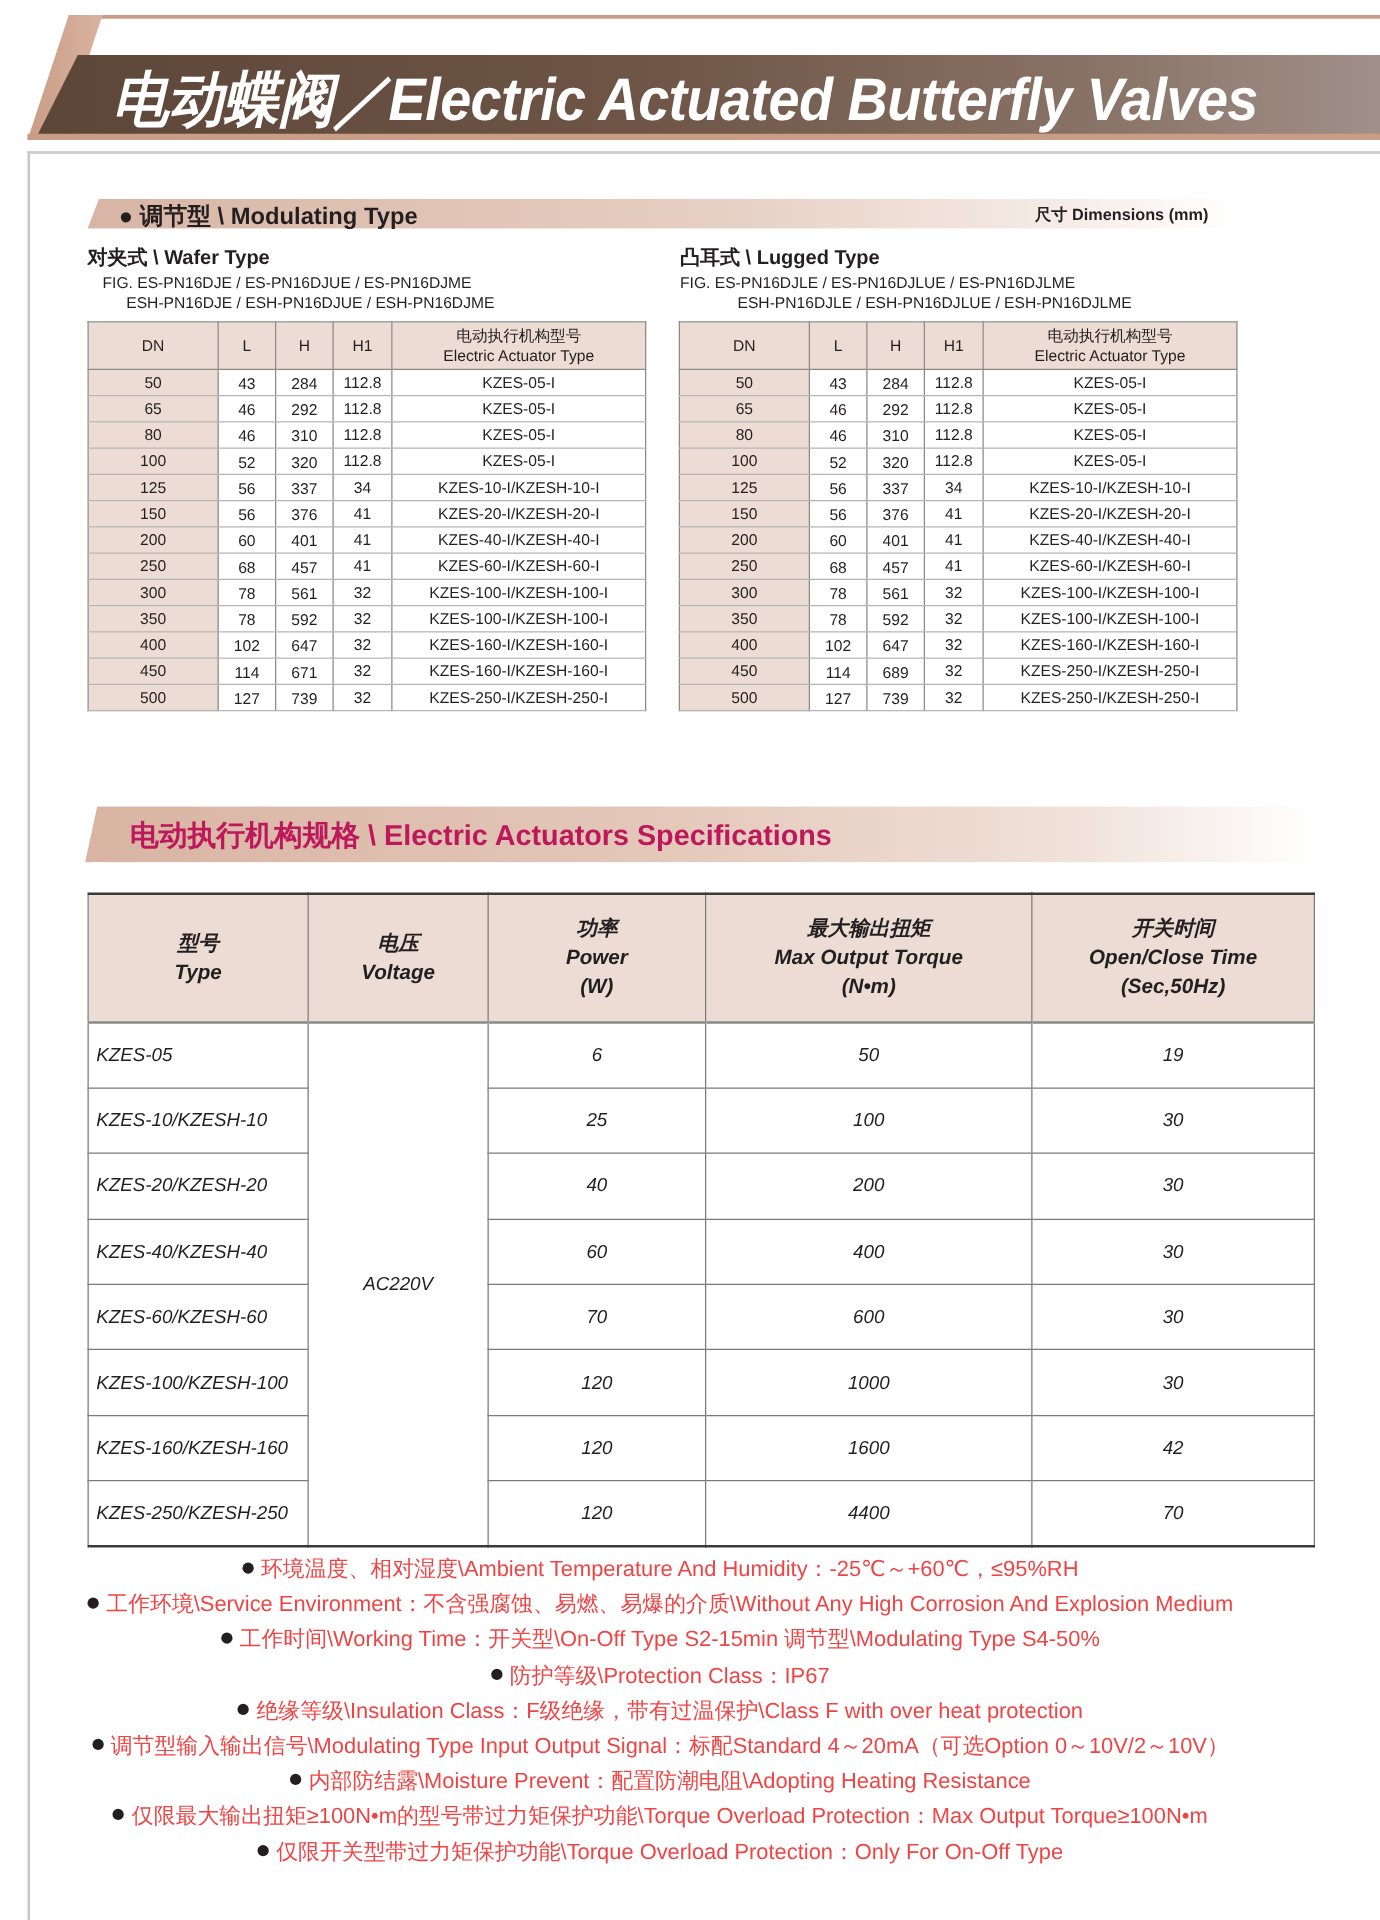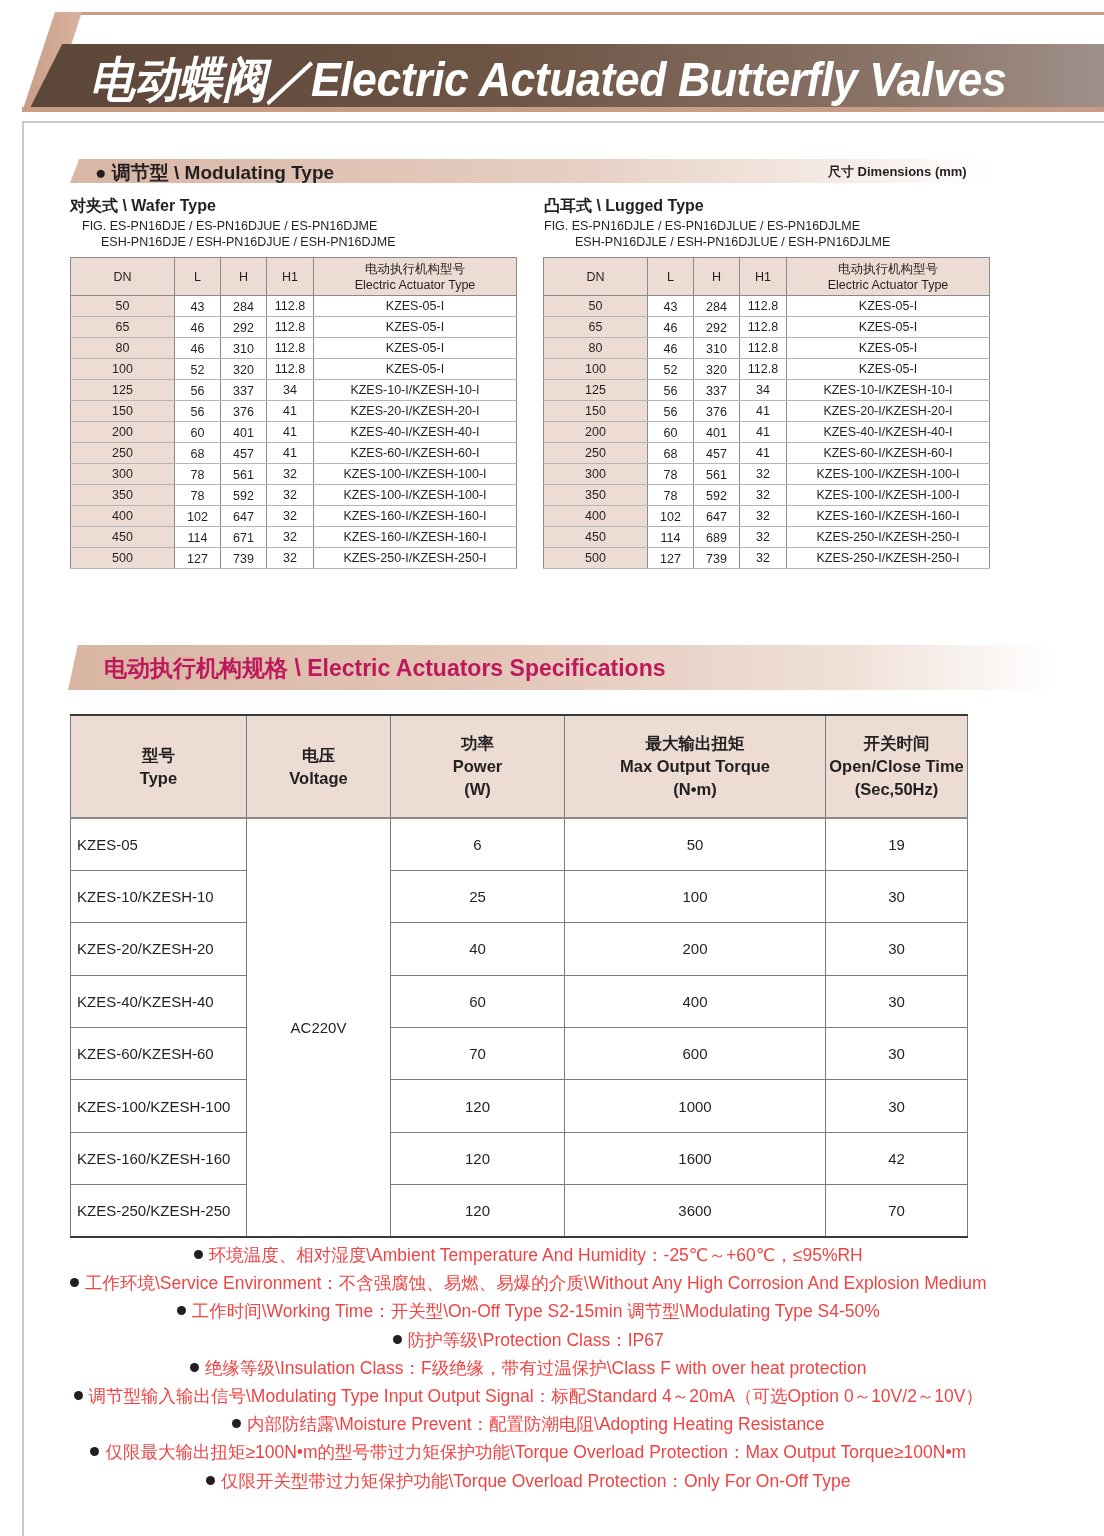--- a/index.html
+++ b/index.html
@@ -38,22 +38,22 @@
     border-bottom: 1px solid #b5b5b5; text-align: center; padding: 0; line-height: 17px; }
   .dim-table td.dn { background: #ecdcd3; }
   .dim-table td.lowered { padding-top: 3px; }
 
   
   .spec-bar { position: absolute; left: 68px; top: 645px; width: 985px; height: 45px;
     background: linear-gradient(90deg, #d9b4a2 0%, #e3c7b8 45%, #f0e1d9 80%, #ffffff 100%);
     clip-path: polygon(1% 0, 100% 0, 100% 100%, 0 100%); }
   .spec-title { position: absolute; left: 104px; top: 653px; font-size: 23px; font-weight: bold; color: #be185d; white-space: nowrap; }
 
-  .spec-table { position: absolute; left: 70px; top: 714px; width: 898px; font-size: 15px; color: #231f20;
-    border-top: 2px solid #3a3a3a; border-bottom: 2px solid #3a3a3a; border-left: 1.5px solid #555; border-right: 1.5px solid #555; }
+  .spec-table { position: absolute; left: 70px; top: 714px; width: 982px; font-size: 15px; color: #231f20;
+    border-top: 2px solid #3a3a3a; border-bottom: 2px solid #3a3a3a; border-left: 1.5px solid #555; border-right: 1.5px solid #555; font-style: italic; }
   .spec-table th { background: #ecdcd3; height: 103px; font-weight: bold; font-size: 16.5px; line-height: 23px;
     border-left: 1px solid #7a7a7a; border-right: 1px solid #7a7a7a; border-bottom: 2px solid #8a8a8a; text-align: center; }
   .spec-table td { height: 52.4px; border: 1px solid #7a7a7a; text-align: center; }
   .spec-table td.type { text-align: left; padding-left: 6px; }
   .spec-table td.voltage { vertical-align: middle; }
 
   
   .notes { position: absolute; left: 70px; top: 1242px; list-style: none; font-size: 17.5px; color: #ef4444; text-align: center; }
   .notes li { height: 28.2px; line-height: 26px; white-space: nowrap; }
   .notes .bullet { display: inline-block; width: 9px; height: 9px; border-radius: 50%; background: #231f20; margin-right: 6px; vertical-align: 2px; }
@@ -184,21 +184,21 @@
         <td class="lowered">127</td>
         <td class="lowered">739</td>
         <td>32</td>
         <td>KZES-250-I/KZESH-250-I</td>
       </tr>
     </tbody>
 </table>
 
 <div class="sub-title" style="left:544px; top:196px;">凸耳式 \ Lugged Type</div>
 <div class="fig-line" style="left:544px; top:219px;">FIG. ES-PN16DJLE / ES-PN16DJLUE / ES-PN16DJLME</div>
-<div class="fig-line" style="left:575px; top:235px;">ESH-PN16DJLE / ESH-PN16DJLUE / ESH-PN16DJLME</div>
+<div class="fig-line" style="left:590px; top:235px;">ESH-PN16DJLE / ESH-PN16DJLUE / ESH-PN16DJLME</div>
 
 <table class="dim-table" id="lugged-table" style="left:543px; top:257px; width:447px;">
   <colgroup>
       <col style="width:104px">
       <col style="width:46px">
       <col style="width:46px">
       <col style="width:47px">
       <col>
     </colgroup>
   <thead>
@@ -365,21 +365,21 @@
       </tr>
       <tr>
         <td class="type">KZES-160/KZESH-160</td>
         <td>120</td>
         <td>1600</td>
         <td>42</td>
       </tr>
       <tr>
         <td class="type">KZES-250/KZESH-250</td>
         <td>120</td>
-        <td>3600</td>
+        <td>4400</td>
         <td>70</td>
       </tr>
     </tbody>
 </table>
 
 <ul class="notes" id="notes-list">
     <li><span class="bullet"></span><span>环境温度、相对湿度\Ambient Temperature And Humidity：-25℃～+60℃，≤95%RH</span></li>
     <li><span class="bullet"></span><span>工作环境\Service Environment：不含强腐蚀、易燃、易爆的介质\Without Any High Corrosion And Explosion Medium</span></li>
     <li><span class="bullet"></span><span>工作时间\Working Time：开关型\On-Off Type S2-15min 调节型\Modulating Type S4-50%</span></li>
     <li><span class="bullet"></span><span>防护等级\Protection Class：IP67</span></li>

